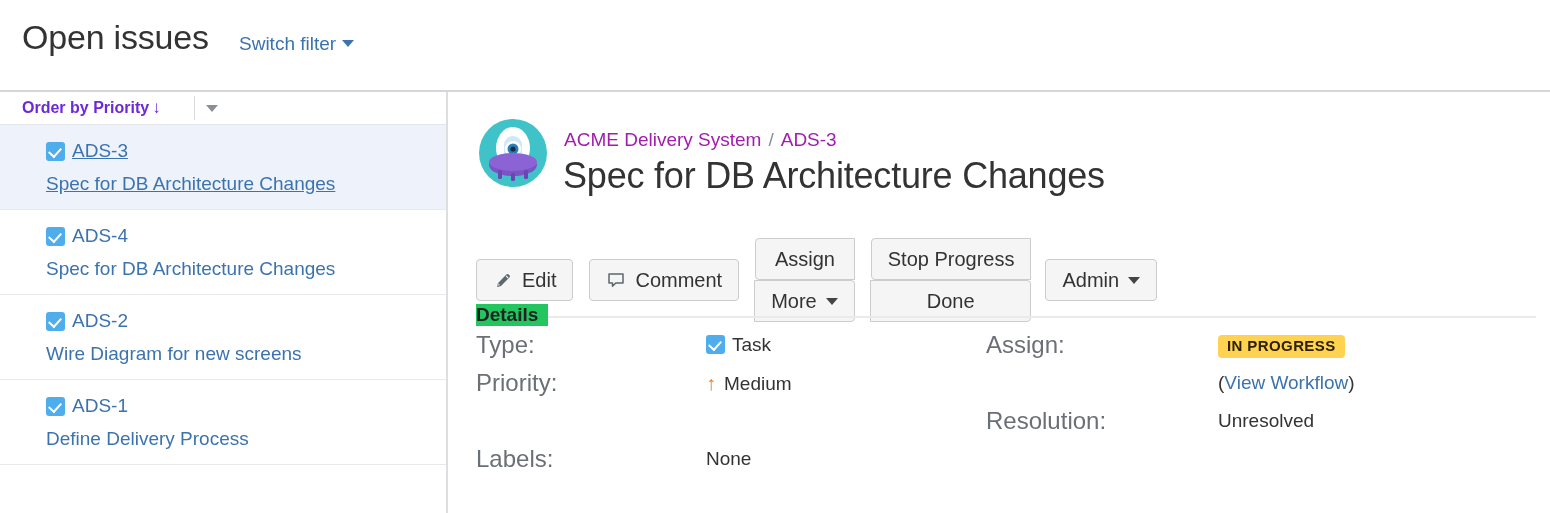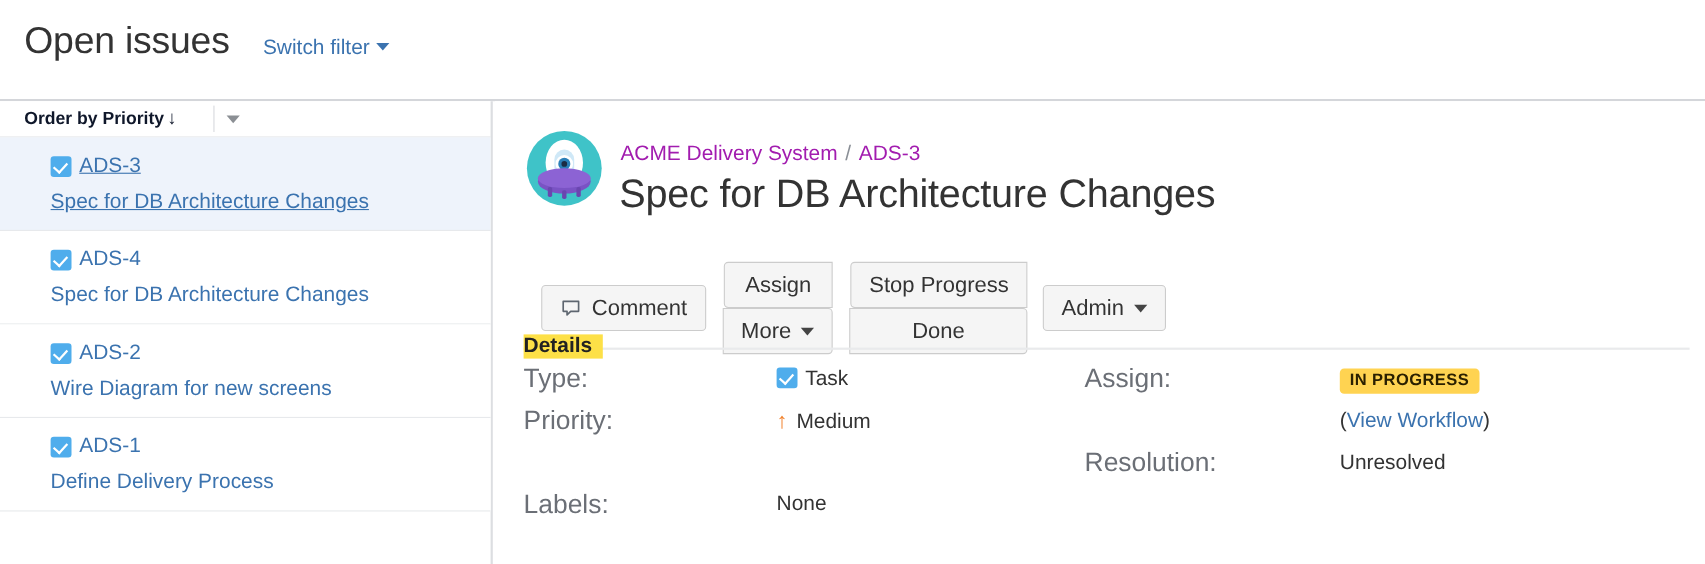--- a/index.html
+++ b/index.html
@@ -44,21 +44,21 @@
     width: 448px; height: 421px;
     border-right: 2px solid #dcdee1;
     background: #fff;
   }
   .sidebar-toolbar {
     position: relative; height: 33px;
     border-bottom: 1px solid #e4e6e9;
   }
   .order-by {
     position: absolute; left: 22px; top: 6px;
-    font-size: 16px; font-weight: bold; color: #0f172a;
+    font-size: 16px; font-weight: bold; color: #6d28d9;
     white-space: nowrap; cursor: pointer; line-height: 20px;
   }
   .order-arrow { font-weight: normal; font-size: 17px; margin-left: 3px; }
   .toolbar-divider {
     position: absolute; left: 194px; top: 4px;
     width: 1px; height: 24px; background: #d8dade;
   }
   .toolbar-caret {
     position: absolute; left: 206px; top: 13px;
     width: 0; height: 0;
@@ -161,21 +161,21 @@
   .icon-slot { margin-right: 9px; display: inline-flex; align-items: center; }
 
   
   .details-head {
     position: absolute; left: 26px; top: 212px;
     width: 1060px; height: 22px;
   }
   .details-label {
     position: absolute; left: 0; top: 0;
     font-size: 19px; font-weight: bold; color: #222222;
-    background: #fde047; padding-right: 10px; z-index: 2; line-height: 22px;
+    background: #22c55e; padding-right: 10px; z-index: 2; line-height: 22px;
   }
   .details-rule {
     position: absolute; left: 0; right: 0; top: 12px;
     height: 2px; background: #e9eaec;
   }
 
   .details-grid {
     position: absolute; left: 0; top: 240px;
     width: 1100px;
   }
@@ -276,20 +276,30 @@
   </div>
 
   <div class="breadcrumb">
     <a>ACME Delivery System</a><span class="sep">/</span><a>ADS-3</a>
   </div>
 
   <div class="issue-title">Spec for DB Architecture Changes</div>
 
   <div class="btn-bar">
 
+    <div class="btn">
+      <span class="icon-slot">
+        <svg width="20" height="20" viewBox="0 0 20 20">
+          <path d="M4 16.2l1.1-3.3L13.4 4.6a1.6 1.6 0 0 1 2.3 0l.7.7a1.6 1.6 0 0 1 0 2.3L8 15.9 4.7 17z" fill="#5e6670"></path>
+          <path d="M4 16.2l1.1-3.3 2.2 2.2L4 16.2z" fill="#b9bec5"></path>
+          <path d="M13.1 5.9l2.2 2.2" stroke="#ffffff" stroke-width="1.1" fill="none"></path>
+        </svg>
+      </span>
+      <span>Edit</span>
+    </div>
 
     <div class="gap"></div>
 
     <div class="btn">
       <span class="icon-slot">
         <svg width="20" height="20" viewBox="0 0 20 20">
           <path d="M3 4h14v9H9.8L6.5 16.3V13H3z" fill="none" stroke="#5e6670" stroke-width="1.5" stroke-linejoin="round"></path>
         </svg>
       </span>
       <span>Comment</span>

